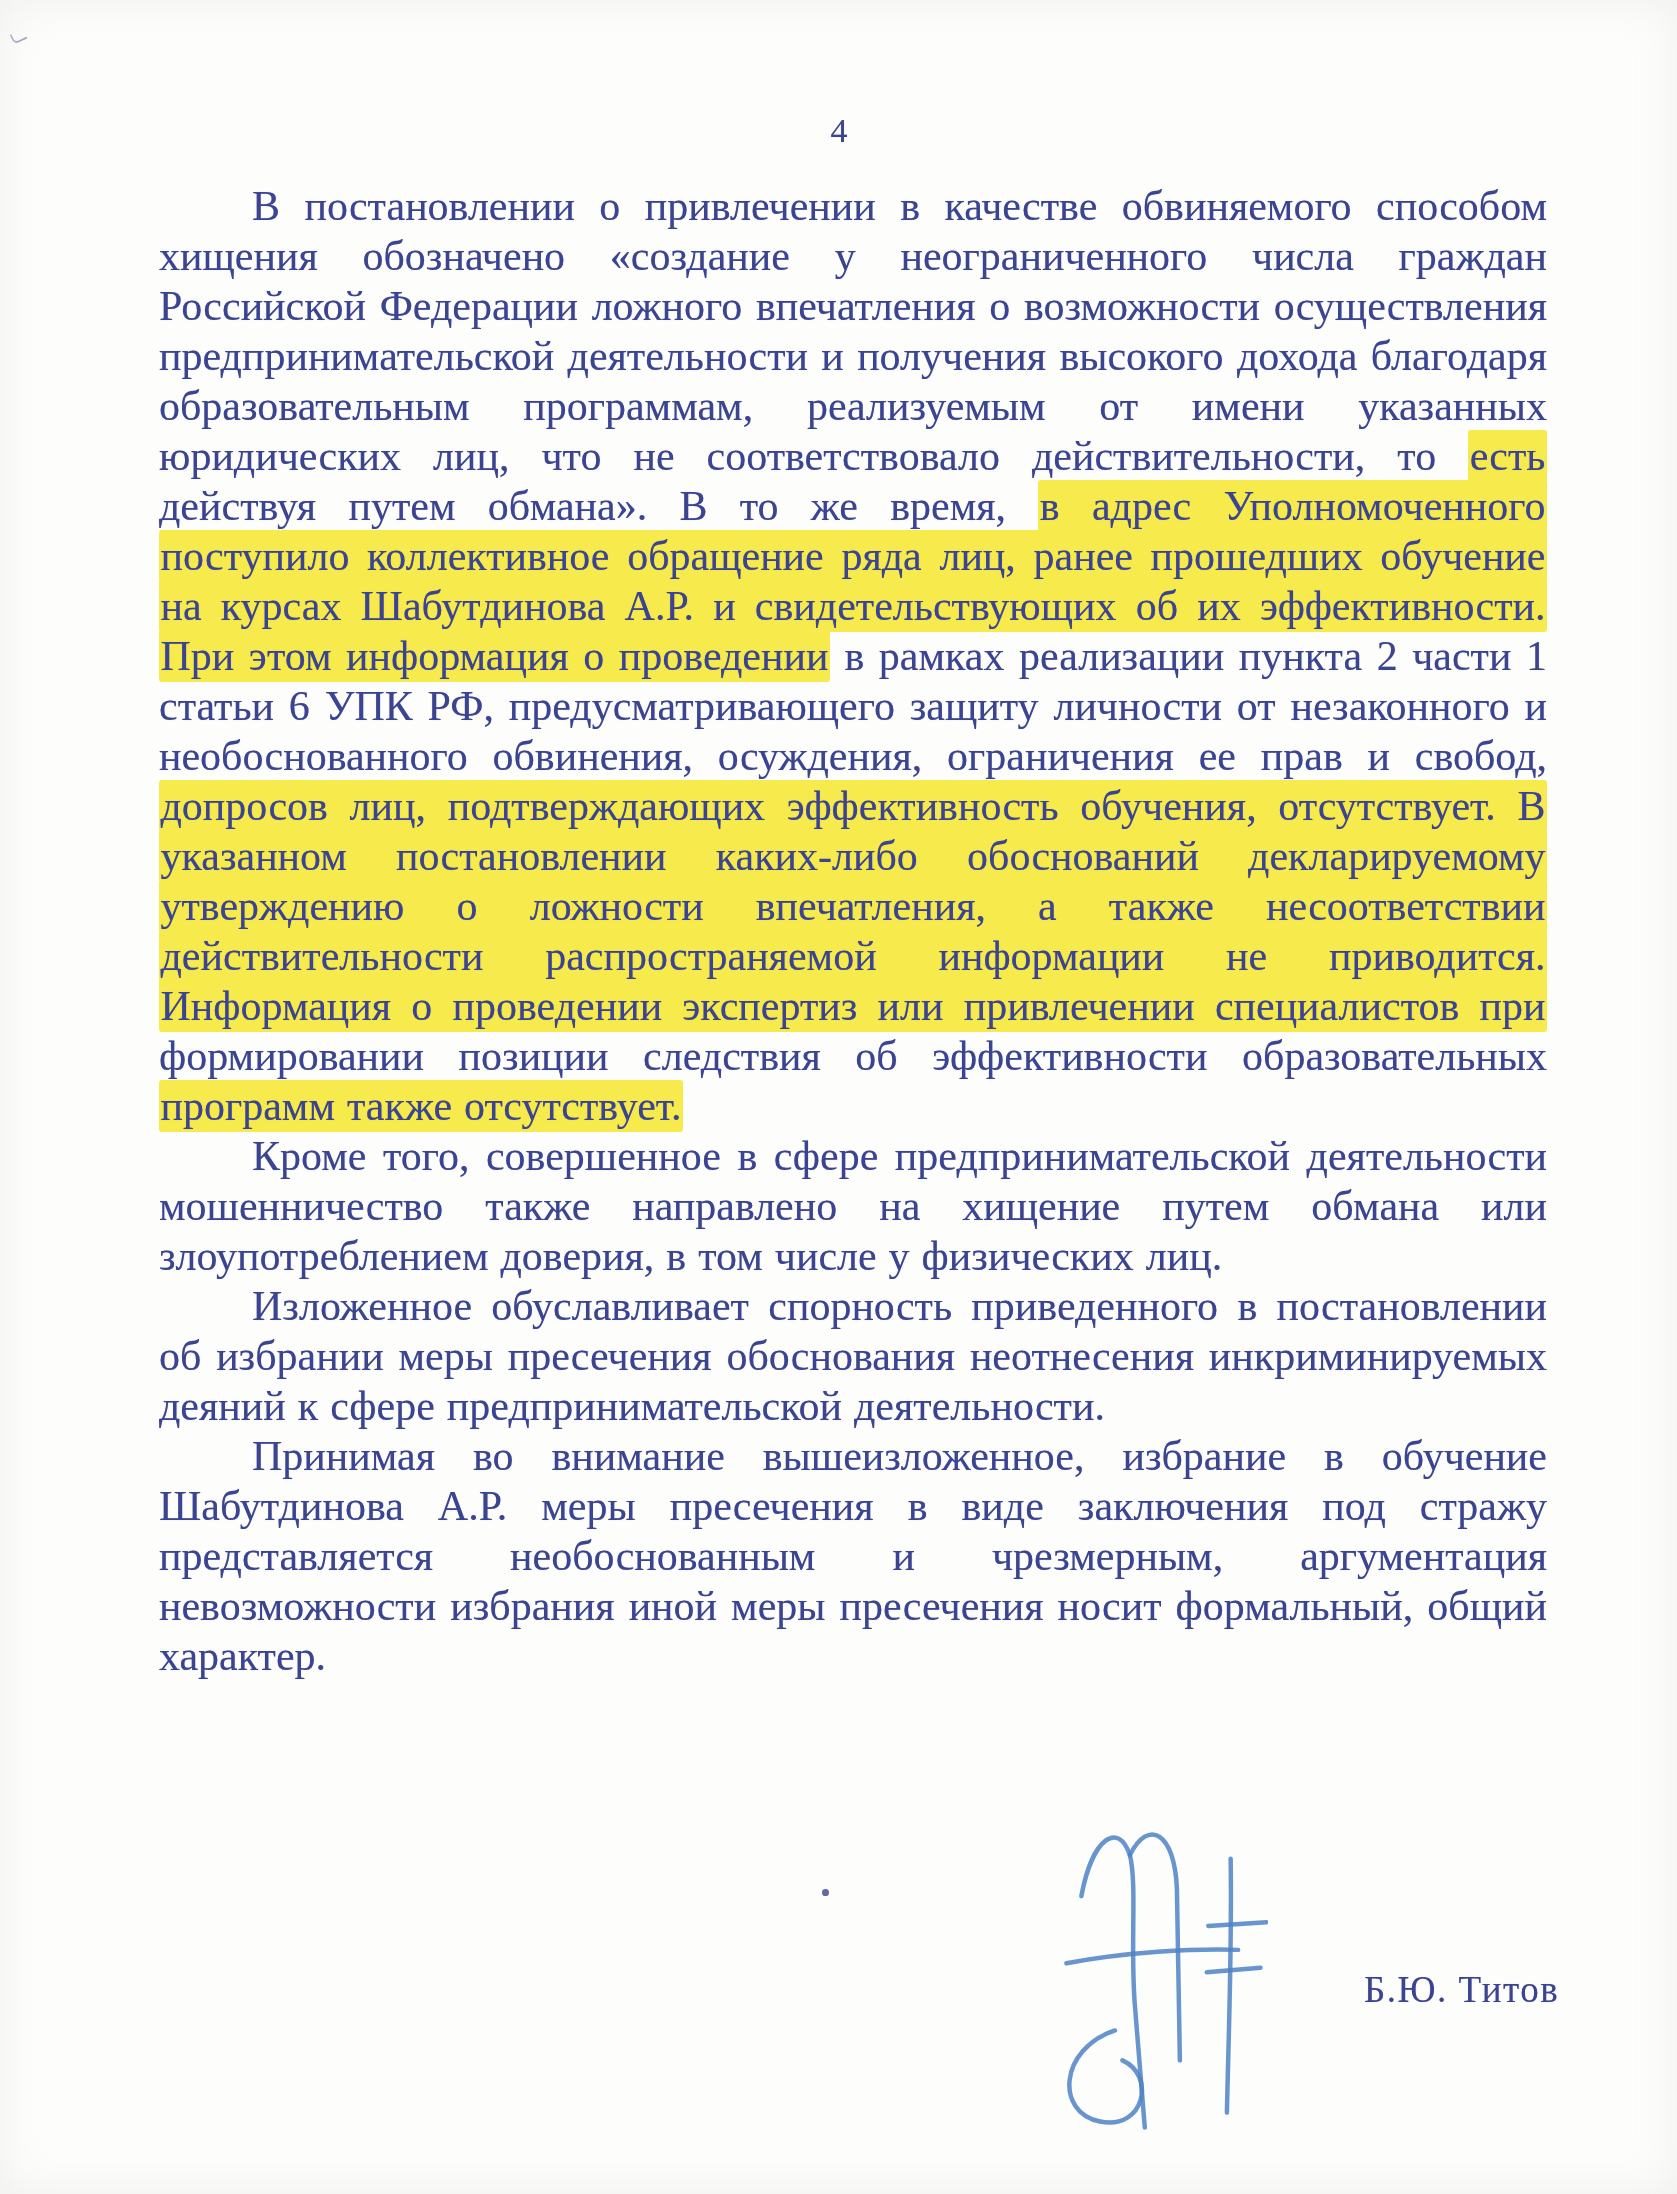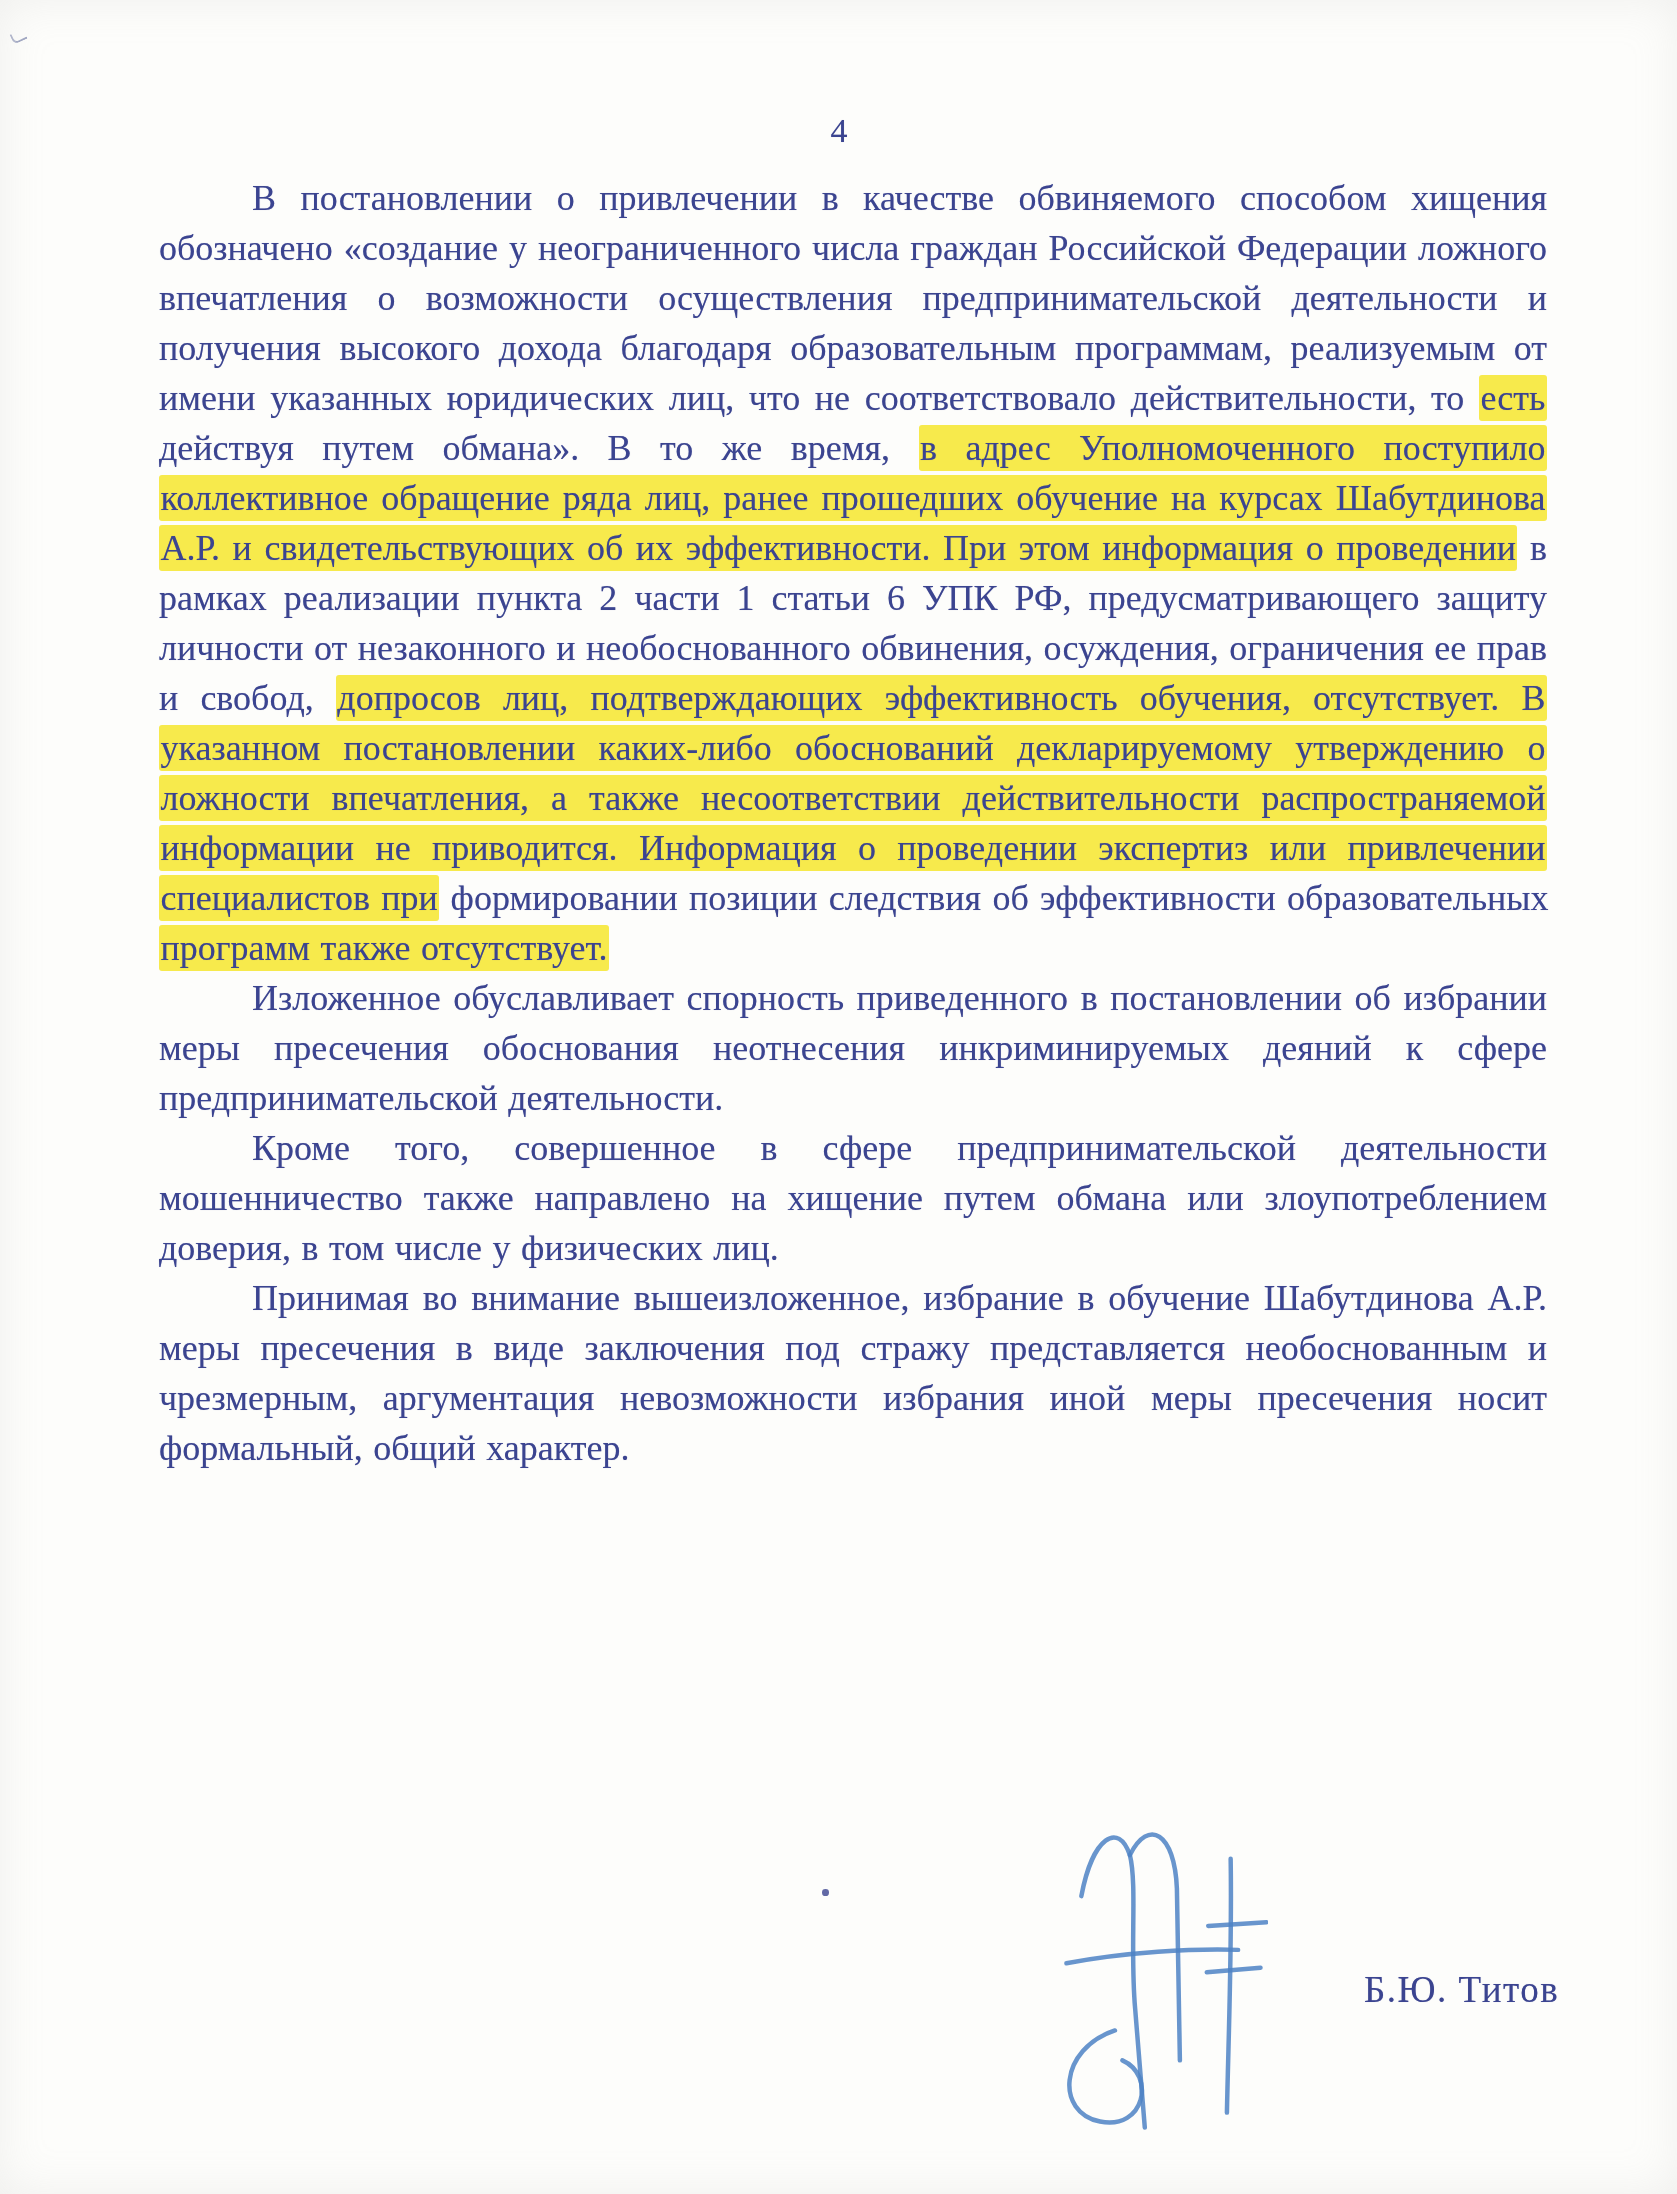--- a/index.html
+++ b/index.html
@@ -24,24 +24,24 @@
     top:112px;
     left:0;
     width:100%;
     text-align:center;
     font-size:34px;
     color:var(--ink);
     text-shadow:0 0 0.7px rgba(59,68,144,.45);
   }
   .body-text{
     position:absolute;
-    top:173px;
+    top:181px;
     left:159px;
     width:1388px;
-    font-size:36px;
+    font-size:42px;
     line-height:50px;
     color:var(--ink);
     text-align:justify;
     text-shadow:0 0 0.7px rgba(59,68,144,.45);
     word-spacing:1.5px;
     font-family:Liberation Serif, serif;
   }
   .body-text p{
     margin:0;
     text-indent:93px;
@@ -103,22 +103,22 @@
 <body style="--ink: #3b4490; --hl: #f7ea4c; --sig: #4d82c4;">
 
 <div class="page">
 
   <div class="corner-mark"></div>
 
   <div class="page-number">4</div>
 
   <div class="body-text" id="doc-body">
       <p><span>В постановлении о привлечении в качестве обвиняемого способом хищения обозначено «создание у неограниченного числа граждан Российской Федерации ложного впечатления о возможности осуществления предпринимательской деятельности и получения высокого дохода благодаря образовательным программам, реализуемым от имени указанных юридических лиц, что не соответствовало действительности, то </span><span class="hl">есть</span><span> действуя путем обмана». В то же время, </span><span class="hl">в адрес Уполномоченного поступило коллективное обращение ряда лиц, ранее прошедших обучение на курсах Шабутдинова А.Р. и свидетельствующих об их эффективности. При этом информация о проведении</span><span> в рамках реализации пункта 2 части 1 статьи 6 УПК РФ, предусматривающего защиту личности от незаконного и необоснованного обвинения, осуждения, ограничения ее прав и свобод, </span><span class="hl">допросов лиц, подтверждающих эффективность обучения, отсутствует. В указанном постановлении каких-либо обоснований декларируемому утверждению о ложности впечатления, а также несоответствии действительности распространяемой информации не приводится. Информация о проведении экспертиз или привлечении специалистов при</span><span> формировании позиции следствия об эффективности образовательных </span><span class="hl">программ также отсутствует.</span></p>
+      <p><span>Кроме того, совершенное в сфере предпринимательской деятельности мошенничество также направлено на хищение путем обмана или злоупотреблением доверия, в том числе у физических лиц.</span></p>
       <p><span>Изложенное обуславливает спорность приведенного в постановлении об избрании меры пресечения обоснования неотнесения инкриминируемых деяний к сфере предпринимательской деятельности.</span></p>
-      <p><span>Кроме того, совершенное в сфере предпринимательской деятельности мошенничество также направлено на хищение путем обмана или злоупотреблением доверия, в том числе у физических лиц.</span></p>
       <p><span>Принимая во внимание вышеизложенное, избрание в обучение Шабутдинова А.Р. меры пресечения в виде заключения под стражу представляется необоснованным и чрезмерным, аргументация невозможности избрания иной меры пресечения носит формальный, общий характер.</span></p>
     </div>
 
   <div class="ink-dot"></div>
 
   <svg class="signature-svg" viewBox="0 0 300 430" xmlns="http://www.w3.org/2000/svg">
     <path d="M50,110 C65,30 100,10 115,55 C125,95 115,180 122,260 L135,420"></path>
     <path d="M115,55 C140,5 175,25 178,100 L182,330"></path>
     <path d="M95,290 C20,315 15,400 75,412 C135,424 150,350 105,330"></path>
     <path d="M30,200 C110,185 200,180 260,182"></path>

